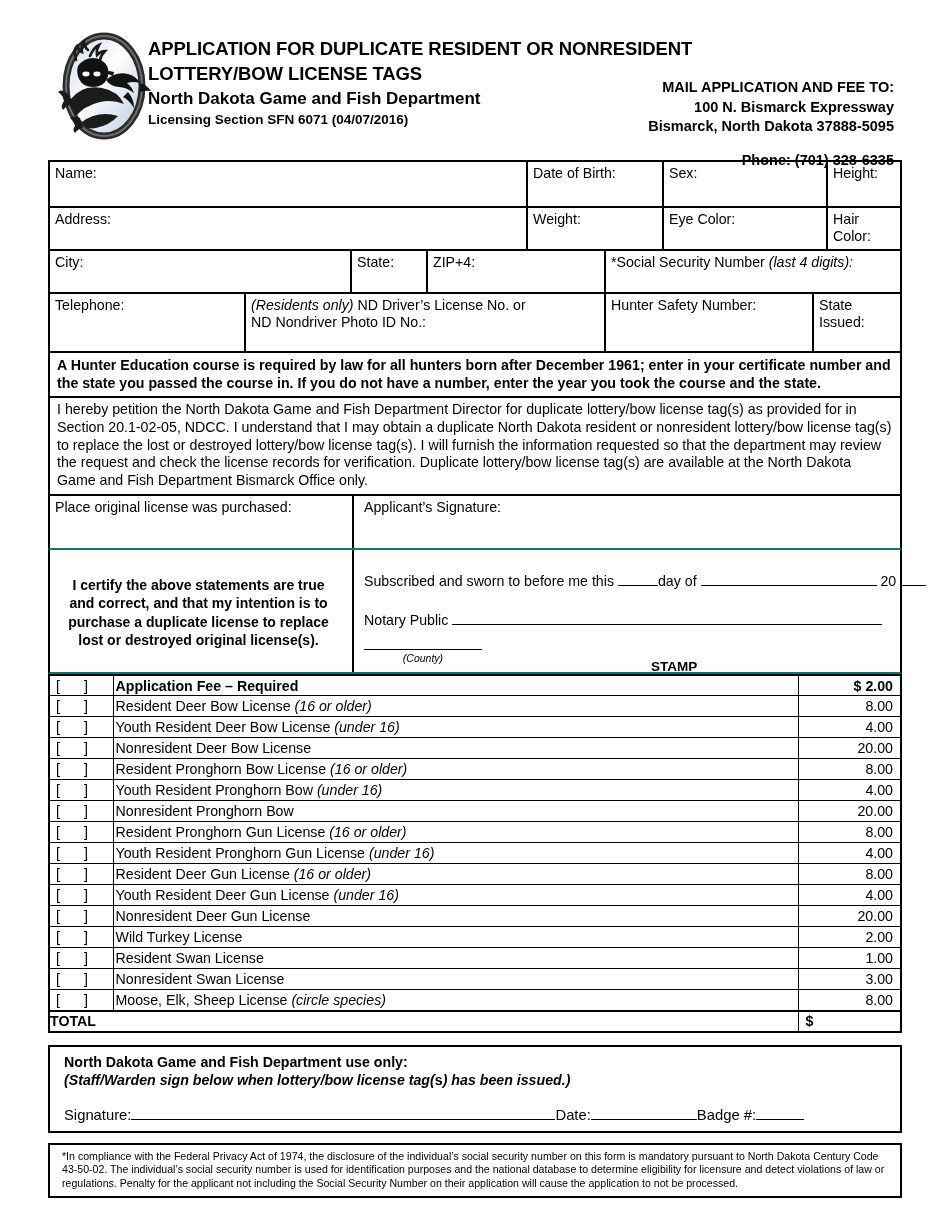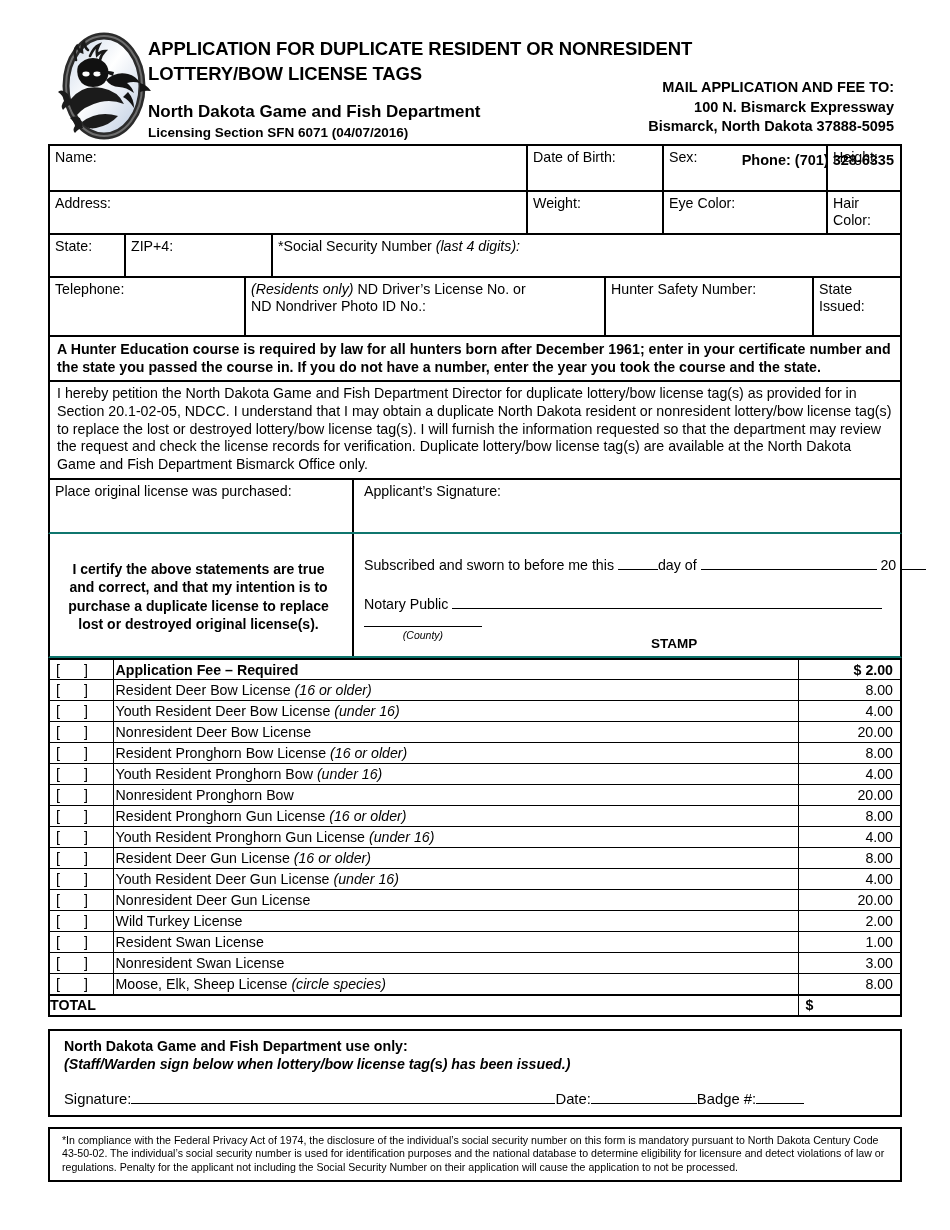--- a/index.html
+++ b/index.html
@@ -11,33 +11,33 @@
   body {
     width: 950px; height: 1230px;
     font-family: "Liberation Sans", sans-serif;
     color: #000;
     position: relative;
     overflow: hidden;
   }
   .page { position: relative; width: 950px; height: 1230px; padding: 0 48px; }
 
   
-  .header { position: relative; height: 144px; padding-top: 30px; }
+  .header { position: relative; height: 160px; padding-top: 30px; }
   .logo {
     position: absolute; left: 8px; top: 30px;
     width: 96px; height: 112px;
   }
   .title-block { position: absolute; left: 100px; top: 36px; }
   .t-line1, .t-line2 {
     font-size: 18.5px; font-weight: bold; letter-spacing: -0.1px;
     line-height: 25px; white-space: nowrap;
   }
   .t-line3 {
     font-size: 17px; font-weight: bold; line-height: 24px;
-    margin-top: 14px; white-space: nowrap;
+    margin-top: 1px; white-space: nowrap;
   }
   .t-line4 {
     font-size: 13.5px; font-weight: bold; line-height: 18px;
     white-space: nowrap;
   }
   .mail-block {
     position: absolute; right: 8px; top: 78px;
     text-align: right;
     font-size: 14.5px; font-weight: bold; line-height: 19.5px;
   }
@@ -81,21 +81,21 @@
   .sign-right { width: 546px; padding: 3px 0 0 10px; font-size: 14.2px; }
   .sign-h { height: 52px; }
   .notary-h { height: 122px; }
   .certify {
     font-weight: bold; font-size: 14px; line-height: 18.5px;
     text-align: center; padding: 26px 14px 0 9px;
   }
   .ul { display: inline-block; border-bottom: 1px solid #000; vertical-align: baseline; height: 14px; }
   .notary-line1 { padding-top: 19px; white-space: nowrap; }
   .notary-line2 { padding-top: 22px; white-space: nowrap; }
-  .county-wrap { margin-top: 14px; position: relative; }
+  .county-wrap { margin-top: 21px; position: relative; }
   .county-line { width: 118px; border-bottom: 1px solid #000; height: 1px; }
   .county-lbl { font-size: 10.5px; font-style: italic; text-align: center; width: 118px; padding-top: 2px; }
   .stamp { position: absolute; left: 287px; top: 10px; font-size: 13.5px; font-weight: bold; }
 
   
   .fee { width: 854px; border-collapse: collapse; border: 2px solid #000; border-top: none; }
   .fee td {
     border: 1px solid #000;
     font-size: 14.2px;
     height: 21px;
@@ -193,22 +193,23 @@
     </div>
 
     <div class="row">
       <div class="cell h41" style="width:478px"><span>Address:</span></div>
       <div class="cell h41" style="width:136px"><span>Weight:</span></div>
       <div class="cell h41" style="width:164px"><span>Eye Color:</span></div>
       <div class="cell h41" style="width:72px"><span>Hair Color:</span></div>
     </div>
 
     <div class="row">
+      <div class="cell h41" style="width:302px"><span>City:</span></div>
       <div class="cell h41" style="width:76px"><span>State:</span></div>
-      <div class="cell h41" style="width:147px"><span>ZIP+4:</span></div>
+      <div class="cell h41" style="width:178px"><span>ZIP+4:</span></div>
       <div class="cell h41" style="width:294px"><span>*Social Security Number </span><i>(last 4 digits):</i></div>
     </div>
 
     <div class="row">
       <div class="cell h57" style="width:196px"><span>Telephone:</span></div>
       <div class="cell h57" style="width:360px">
         <i>(Residents only)</i><span> ND Driver’s License No. or</span>
         <div>ND Nondriver Photo ID No.:</div>
       </div>
       <div class="cell h57" style="width:208px"><span>Hunter Safety Number:</span></div>

